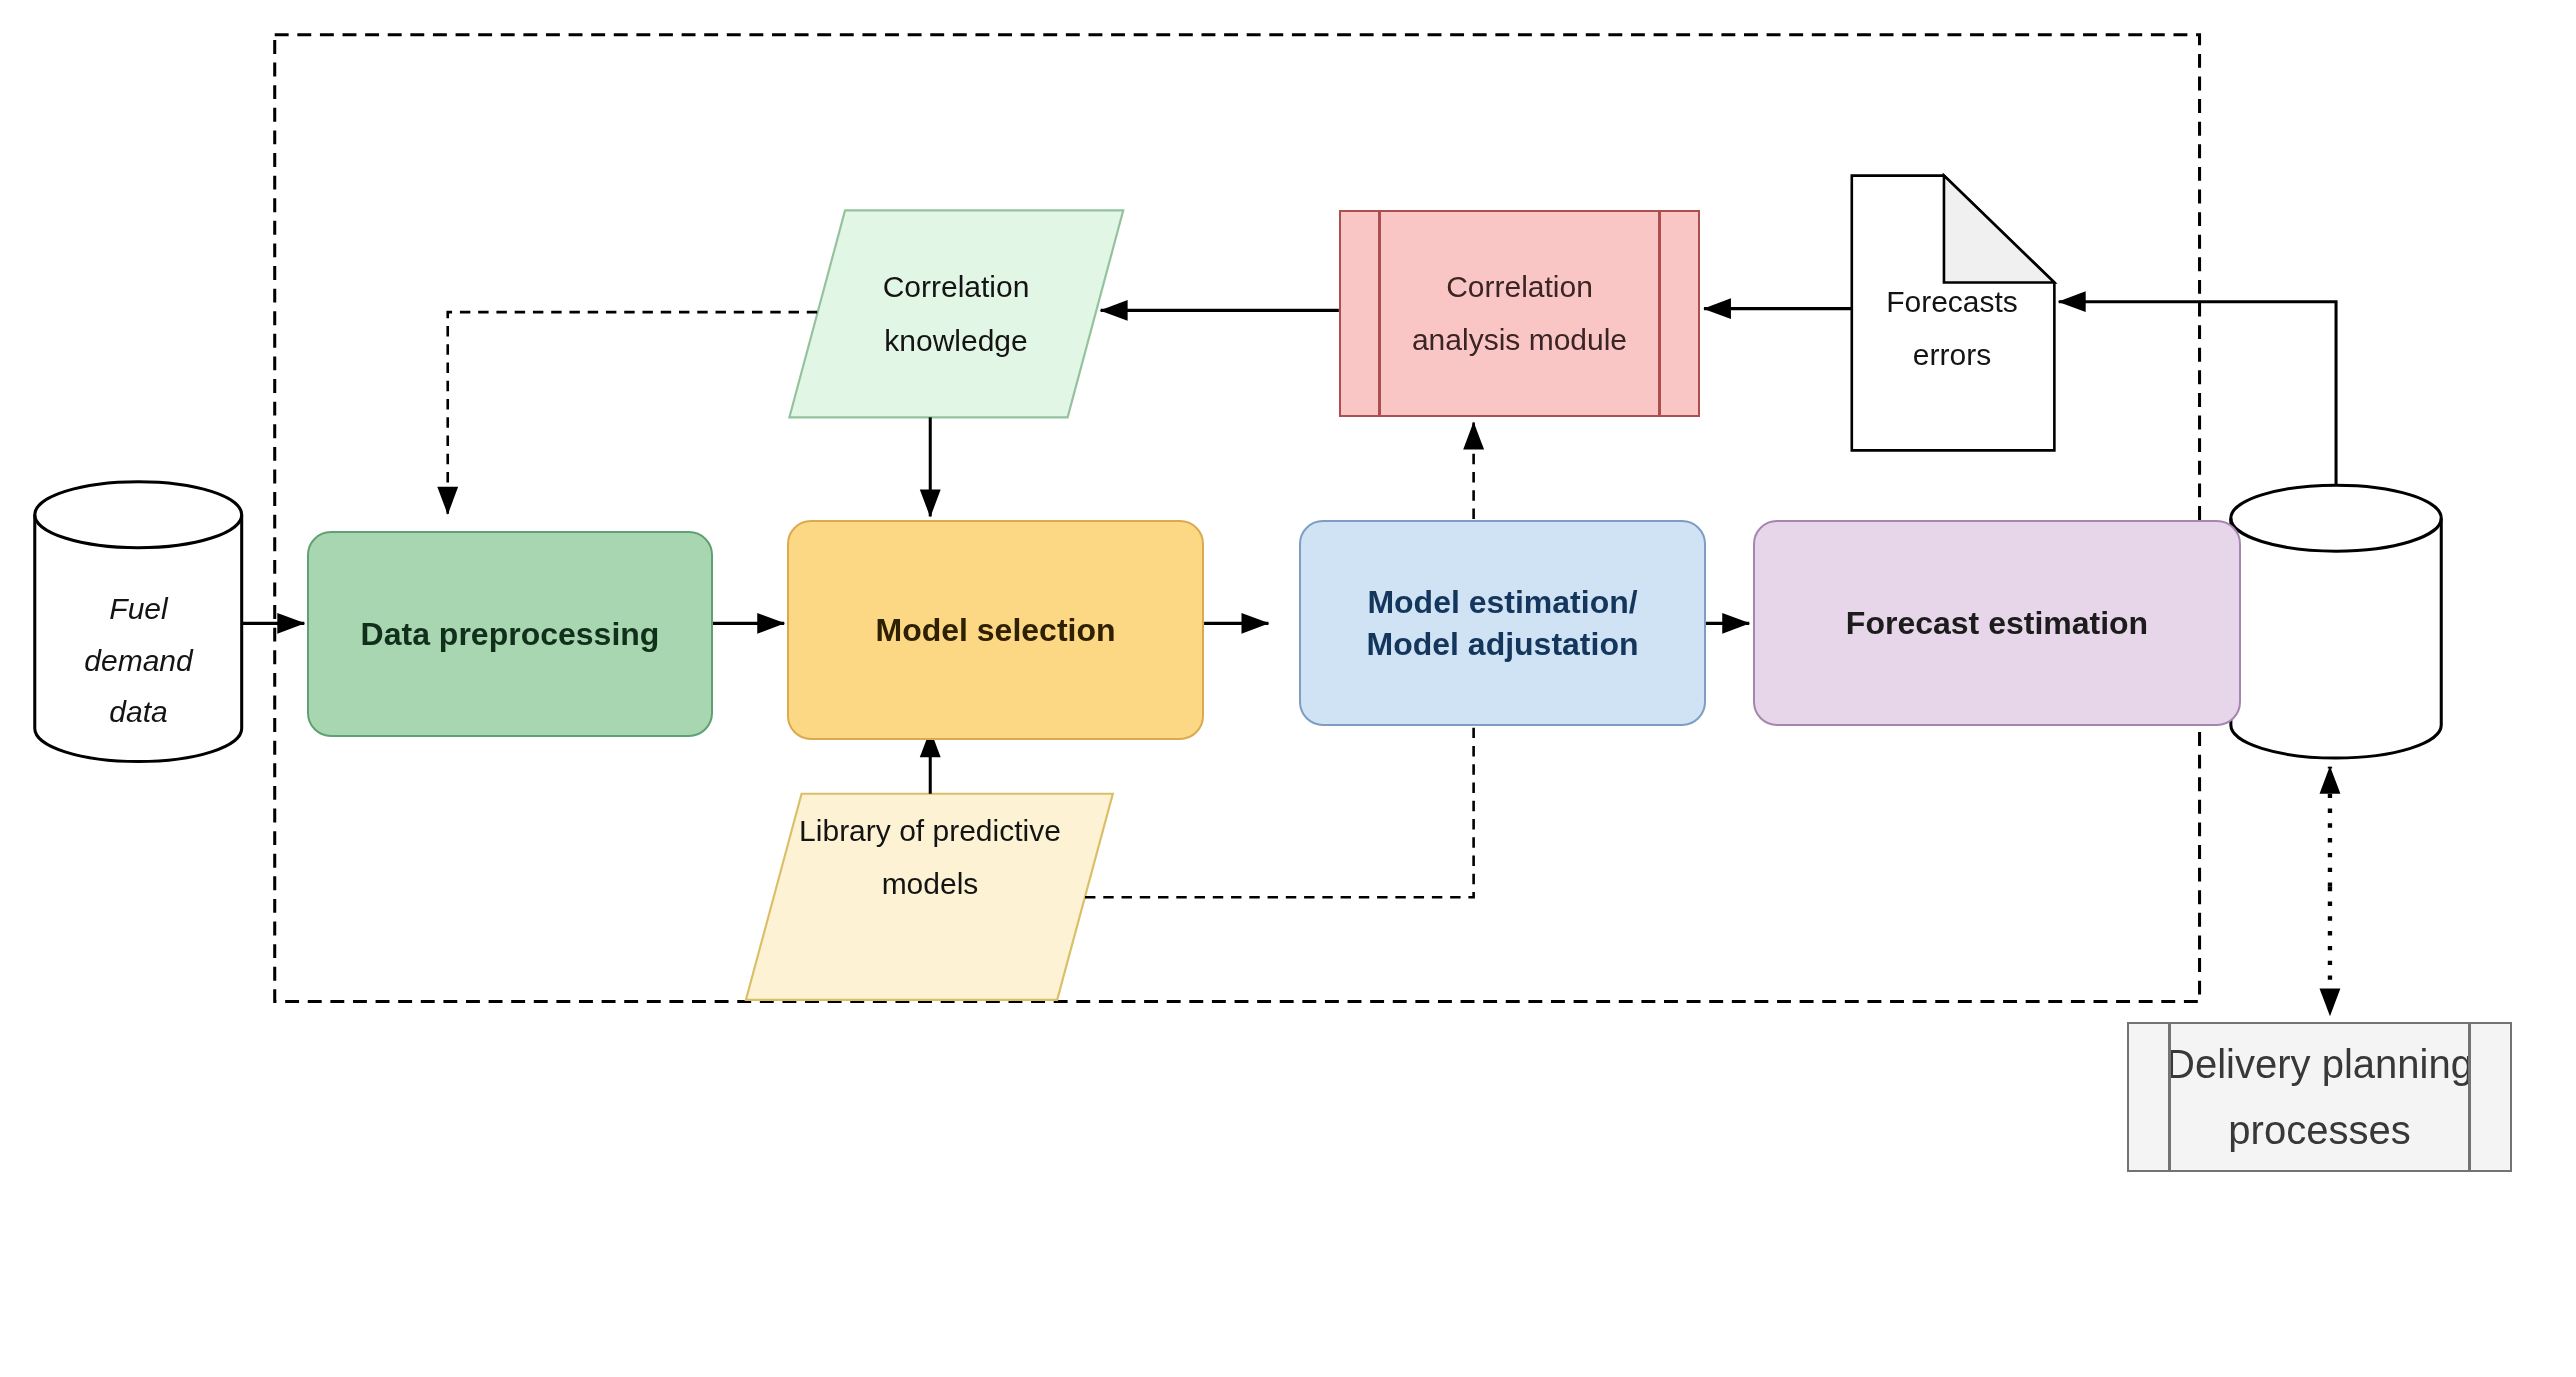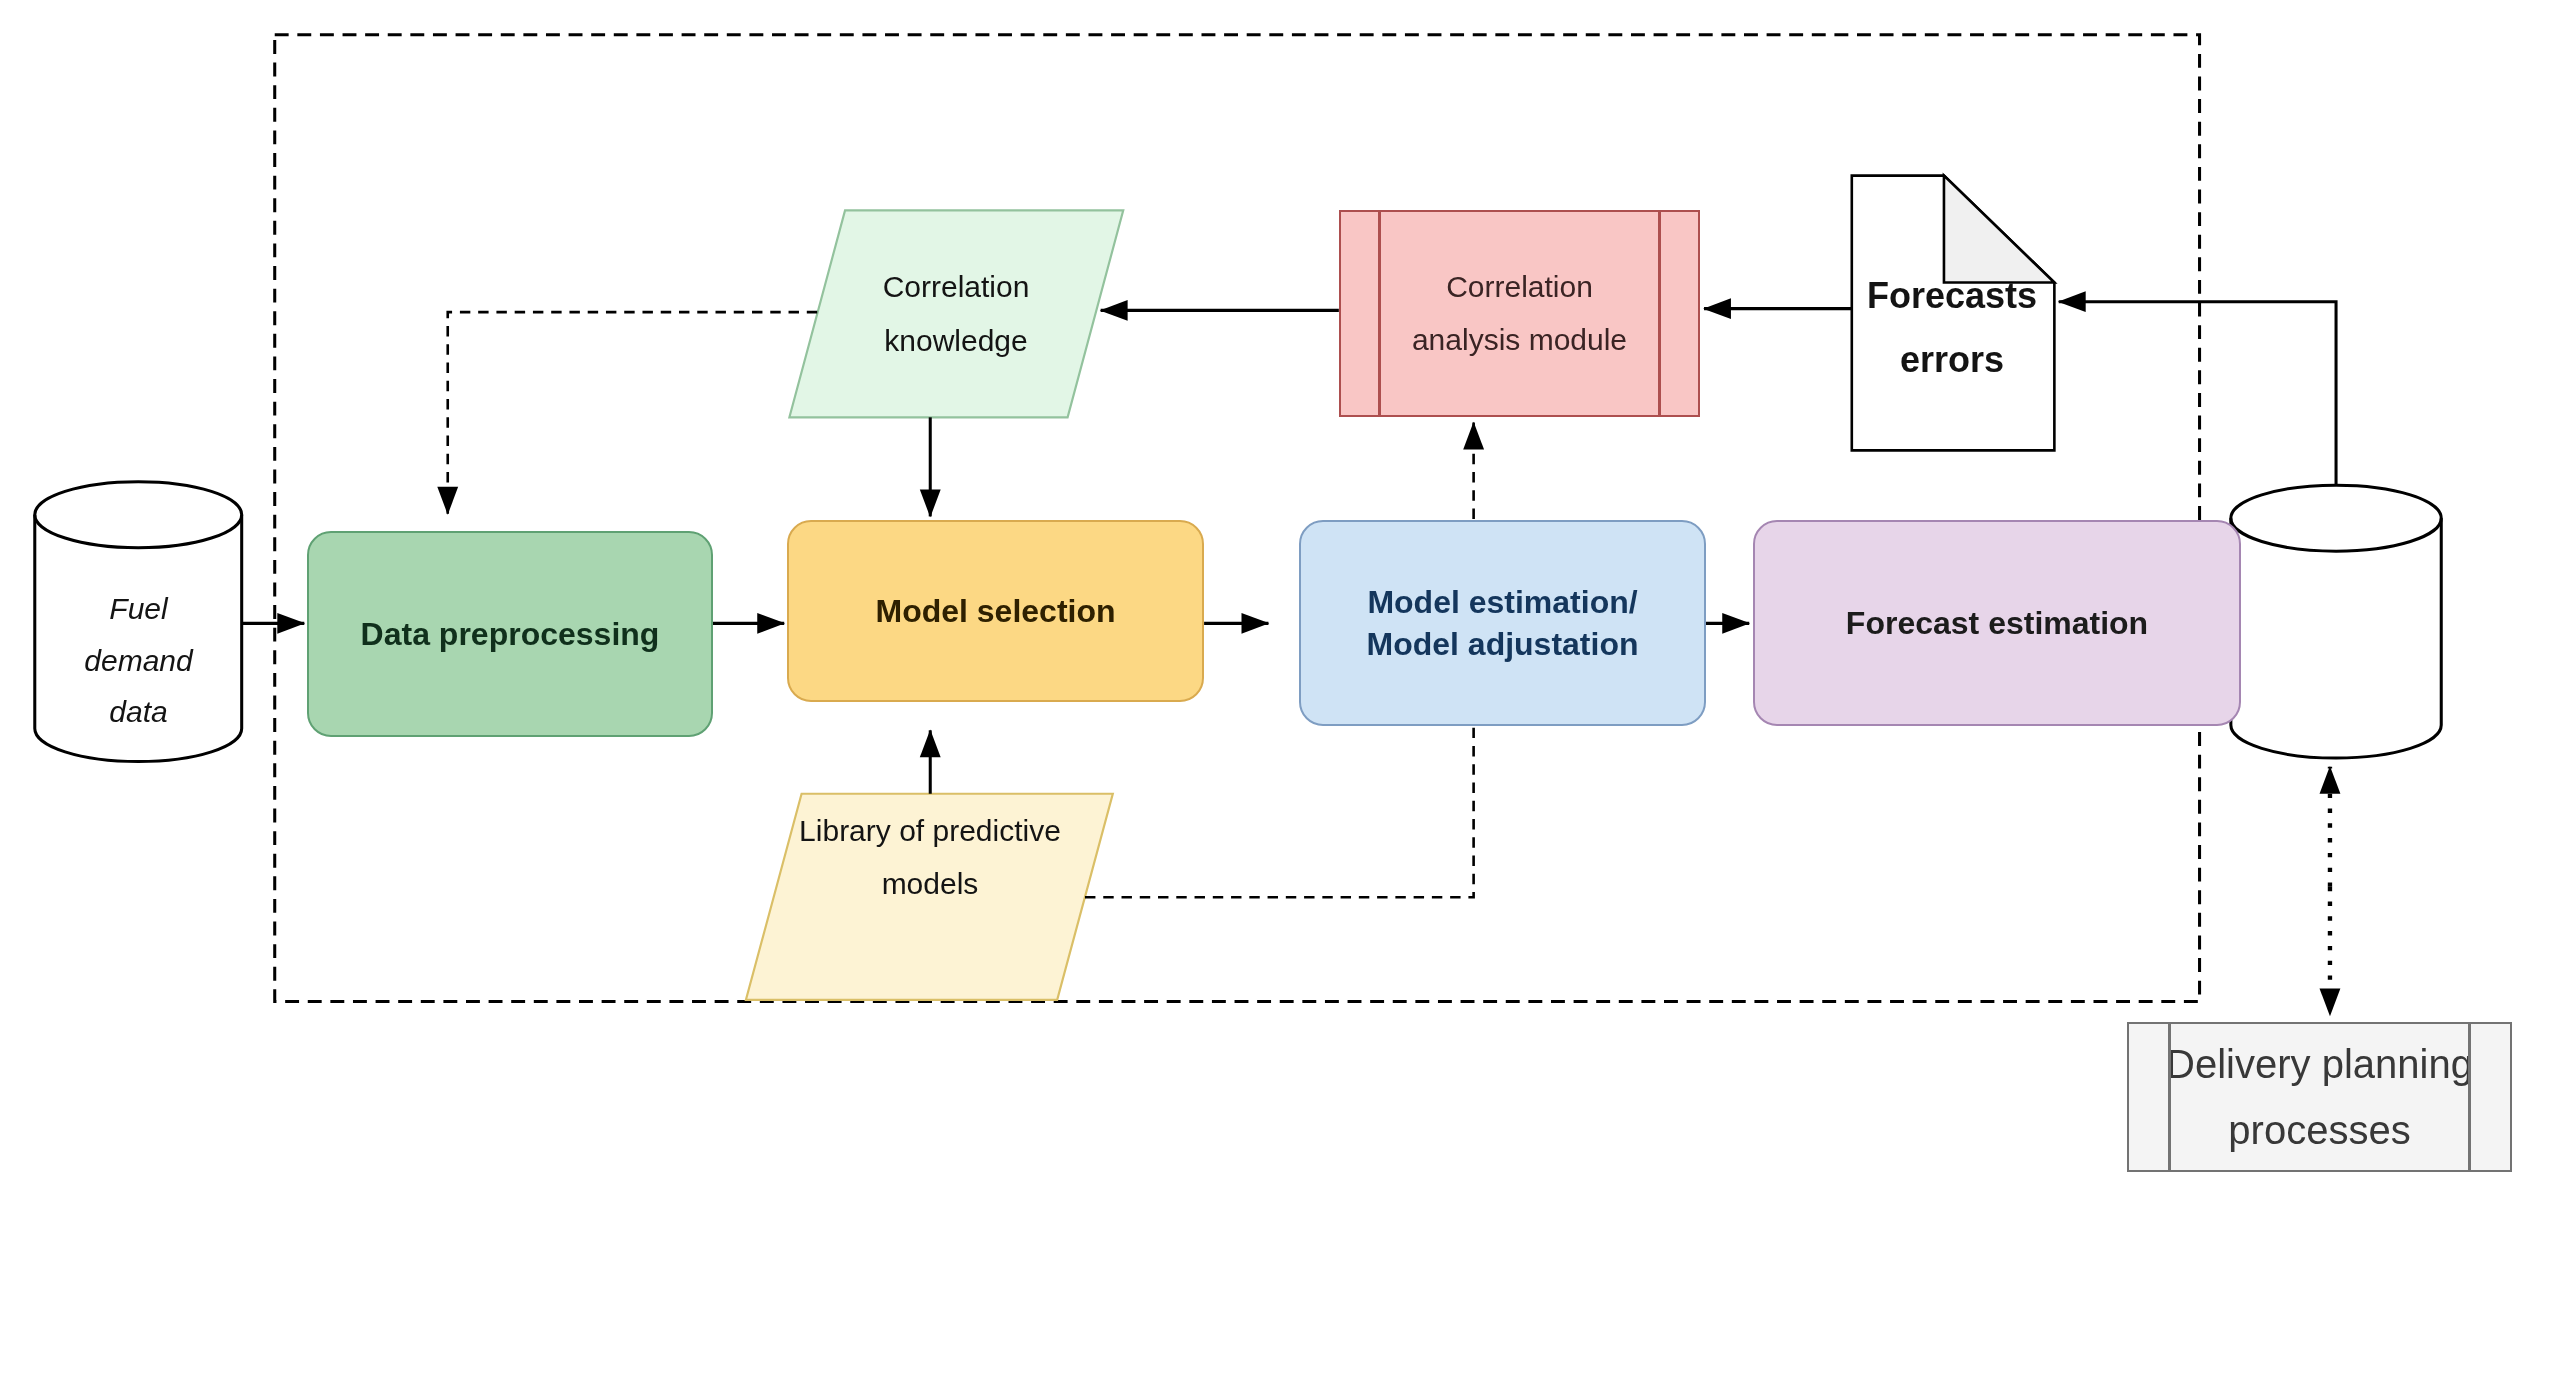--- a/index.html
+++ b/index.html
@@ -97,21 +97,21 @@
     <path d="M1248,1032 H1695 V486" fill="none" style="stroke:var(--line)" stroke-width="3" stroke-dasharray="12 9" marker-end="url(#arr)"></path>
 
     <path d="M2680,1020 V882" fill="none" style="stroke:var(--line)" stroke-width="5" stroke-dasharray="5 12" marker-end="url(#arr)"></path>
     <path d="M2680,1020 V1168" fill="none" style="stroke:var(--line)" stroke-width="5" stroke-dasharray="5 12" marker-end="url(#arr)"></path>
   </svg>
 
   <div class="node rounded box-green" style="left:307px;top:520px;width:406px;height:206px;">
     <span>Data preprocessing</span>
   </div>
 
-  <div class="node rounded box-orange" style="left:787px;top:520px;width:417px;height:182px;">
+  <div class="node rounded box-orange" style="left:787px;top:520px;width:417px;height:220px;">
     <span>Model selection</span>
   </div>
 
   <div class="node rounded box-blue" style="left:1271px;top:520px;width:407px;height:206px;">
     <span>Model estimation/<br>Model adjustation</span>
   </div>
 
   <div class="node rounded box-purple" style="left:1753px;top:520px;width:488px;height:206px;">
     <span>Forecast estimation</span>
   </div>
@@ -128,16 +128,16 @@
     <span>Delivery planning<br>processes</span>
   </div>
 
   <div class="plain-label" style="left:35px;top:578px;width:207px;height:165px;line-height:1.72;font-style:italic;">Fuel<br>demand<br>data</div>
 
 
   <div class="plain-label" style="left:817px;top:222px;width:278px;height:183px;">Correlation<br>knowledge</div>
 
   <div class="plain-label" style="left:765px;top:783px;width:330px;height:148px;">Library of predictive<br>models</div>
 
-  <div class="plain-label" style="left:1850px;top:265px;width:204px;height:126px;font-size:36px;font-weight:bold;">Forecasts<br>errors</div>
+  <div class="plain-label" style="left:1850px;top:265px;width:204px;height:126px;font-size:30px;">Forecasts<br>errors</div>
 
 </div>
 
 
 </body></html>

